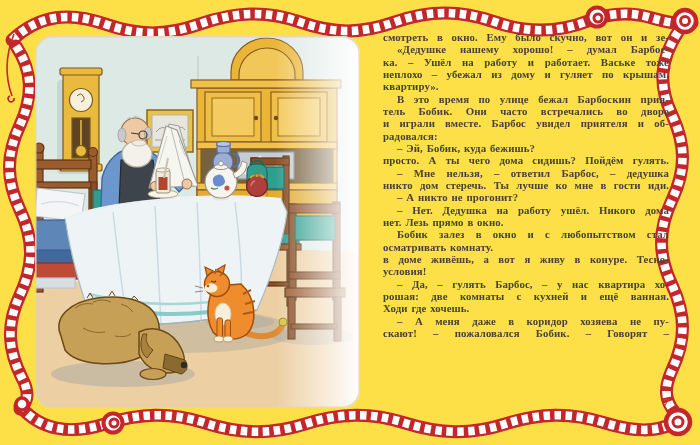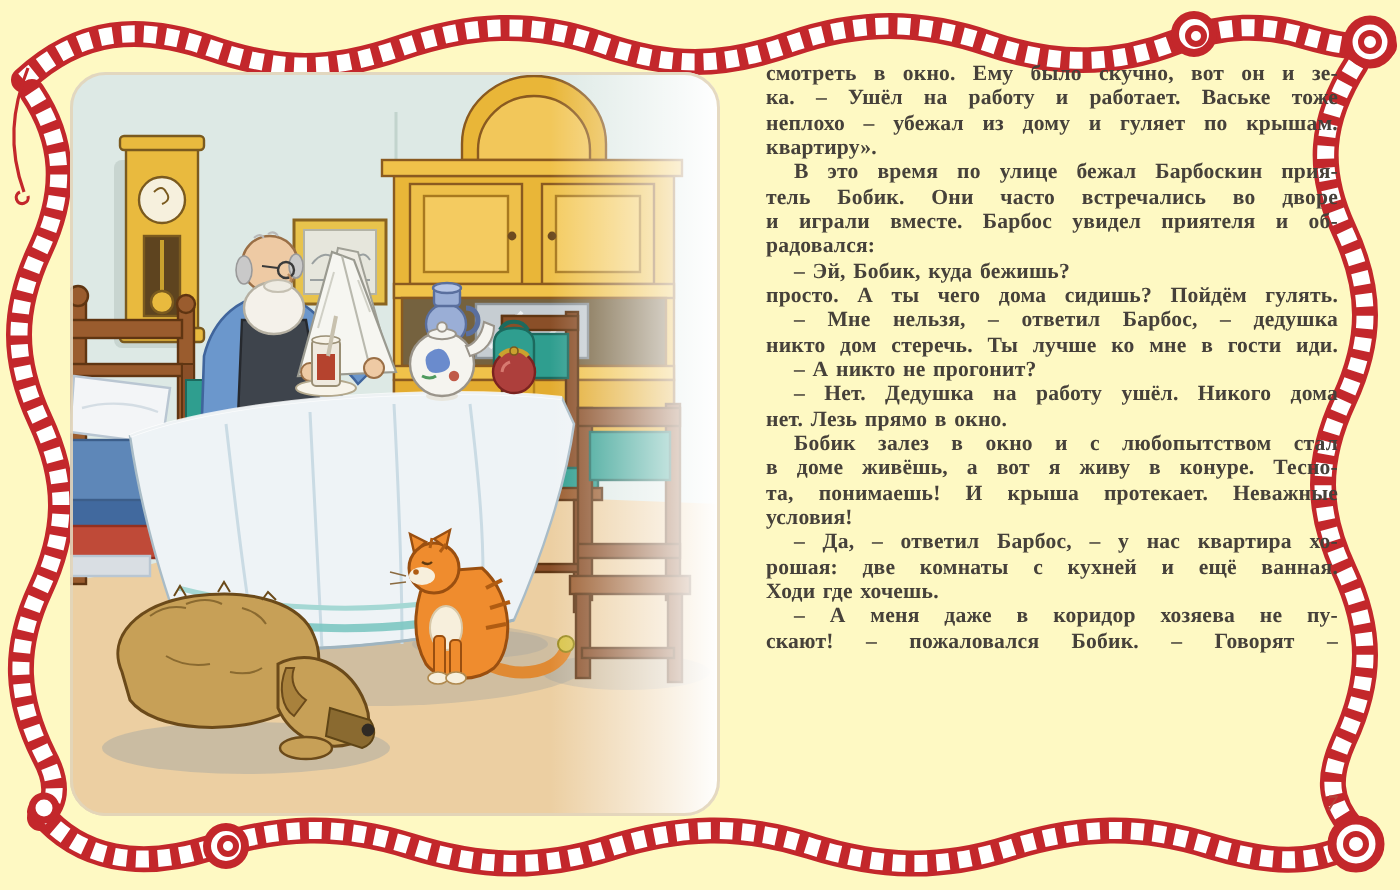--- a/index.html
+++ b/index.html
@@ -1,16 +1,16 @@
 <!DOCTYPE html>
 <html><head>
 <meta charset="utf-8">
 <style>
   html,body{margin:0;padding:0;background:#fff;}
-  #page{position:relative;width:700px;height:445px;background:#fef9c3;overflow:hidden;
+  #page{position:relative;width:700px;height:445px;background:#fde047;overflow:hidden;
         font-family:"Liberation Serif","DejaVu Serif",serif;}
   #border-svg{position:absolute;left:0;top:0;width:700px;height:445px;pointer-events:none;}
   .strip-red{stroke:#c3272b;stroke-width:13;fill:none;stroke-linecap:round;}
   .strip-holes{stroke:#ffffff;stroke-width:8.5;fill:none;stroke-dasharray:6.5 4.5;}
   .strip-thin{stroke:#c3272b;stroke-width:1.6;fill:none;}
   .roll-o{stroke:#c3272b;fill:#fff;}
   #illustration{position:absolute;left:35px;top:36px;width:325px;height:372px;}
   #story{position:absolute;left:383px;top:31px;width:286px;
          font-weight:700;font-size:10.8px;line-height:12.33px;color:#46413a;
          letter-spacing:.1px;word-spacing:1px;}
@@ -254,39 +254,40 @@
         <path d="M 168 252 l -8 -2 M 168 255 l -8 1" stroke="#8a6a40" stroke-width="0.8" fill="none"></path>
       </g>
 
       <rect x="240" y="0" width="85" height="372" fill="url(#gradFade)"></rect>
     </g>
     <rect x="0.75" y="0.75" width="323.5" height="370.5" rx="17" fill="none" stroke="#e2d5ba" stroke-width="1.5" opacity="0.9"></rect>
   </svg>
 
   <div id="story">
       <div class="line just">смотреть в окно. Ему было скучно, вот он и зе-</div>
+      <div class="line ind just">«Дедушке нашему хорошо! – думал Барбос-</div>
       <div class="line just">ка. – Ушёл на работу и работает. Ваське тоже</div>
       <div class="line just">неплохо – убежал из дому и гуляет по крышам.</div>
       <div class="line">квартиру».</div>
       <div class="line ind just">В это время по улице бежал Барбоскин прия-</div>
       <div class="line just">тель Бобик. Они часто встречались во дворе</div>
       <div class="line just">и играли вместе. Барбос увидел приятеля и об-</div>
       <div class="line">радовался:</div>
       <div class="line ind">– Эй, Бобик, куда бежишь?</div>
       <div class="line just">просто. А ты чего дома сидишь? Пойдём гулять.</div>
       <div class="line ind just">– Мне нельзя, – ответил Барбос, – дедушка</div>
       <div class="line just">никто дом стеречь. Ты лучше ко мне в гости иди.</div>
       <div class="line ind">– А никто не прогонит?</div>
       <div class="line ind just">– Нет. Дедушка на работу ушёл. Никого дома</div>
       <div class="line">нет. Лезь прямо в окно.</div>
       <div class="line ind just">Бобик залез в окно и с любопытством стал</div>
+      <div class="line">осматривать комнату.</div>
       <div class="line just">в доме живёшь, а вот я живу в конуре. Тесно-</div>
-      <div class="line just">та, понимаешь! И крыша протекает. Неважные</div>
       <div class="line">условия!</div>
-      <div class="line ind just">– Да, – ответил Барбос, – у нас квартира хо-</div>
+      <div class="line ind just">– Да, – гулять Барбос, – у нас квартира хо-</div>
       <div class="line just">рошая: две комнаты с кухней и ещё ванная.</div>
       <div class="line">Ходи где хочешь.</div>
       <div class="line ind just">– А меня даже в коридор хозяева не пу-</div>
       <div class="line just">скают! – пожаловался Бобик. – Говорят –</div>
     </div>
 
   <div id="page-number">7</div>
 
 </div>
 

